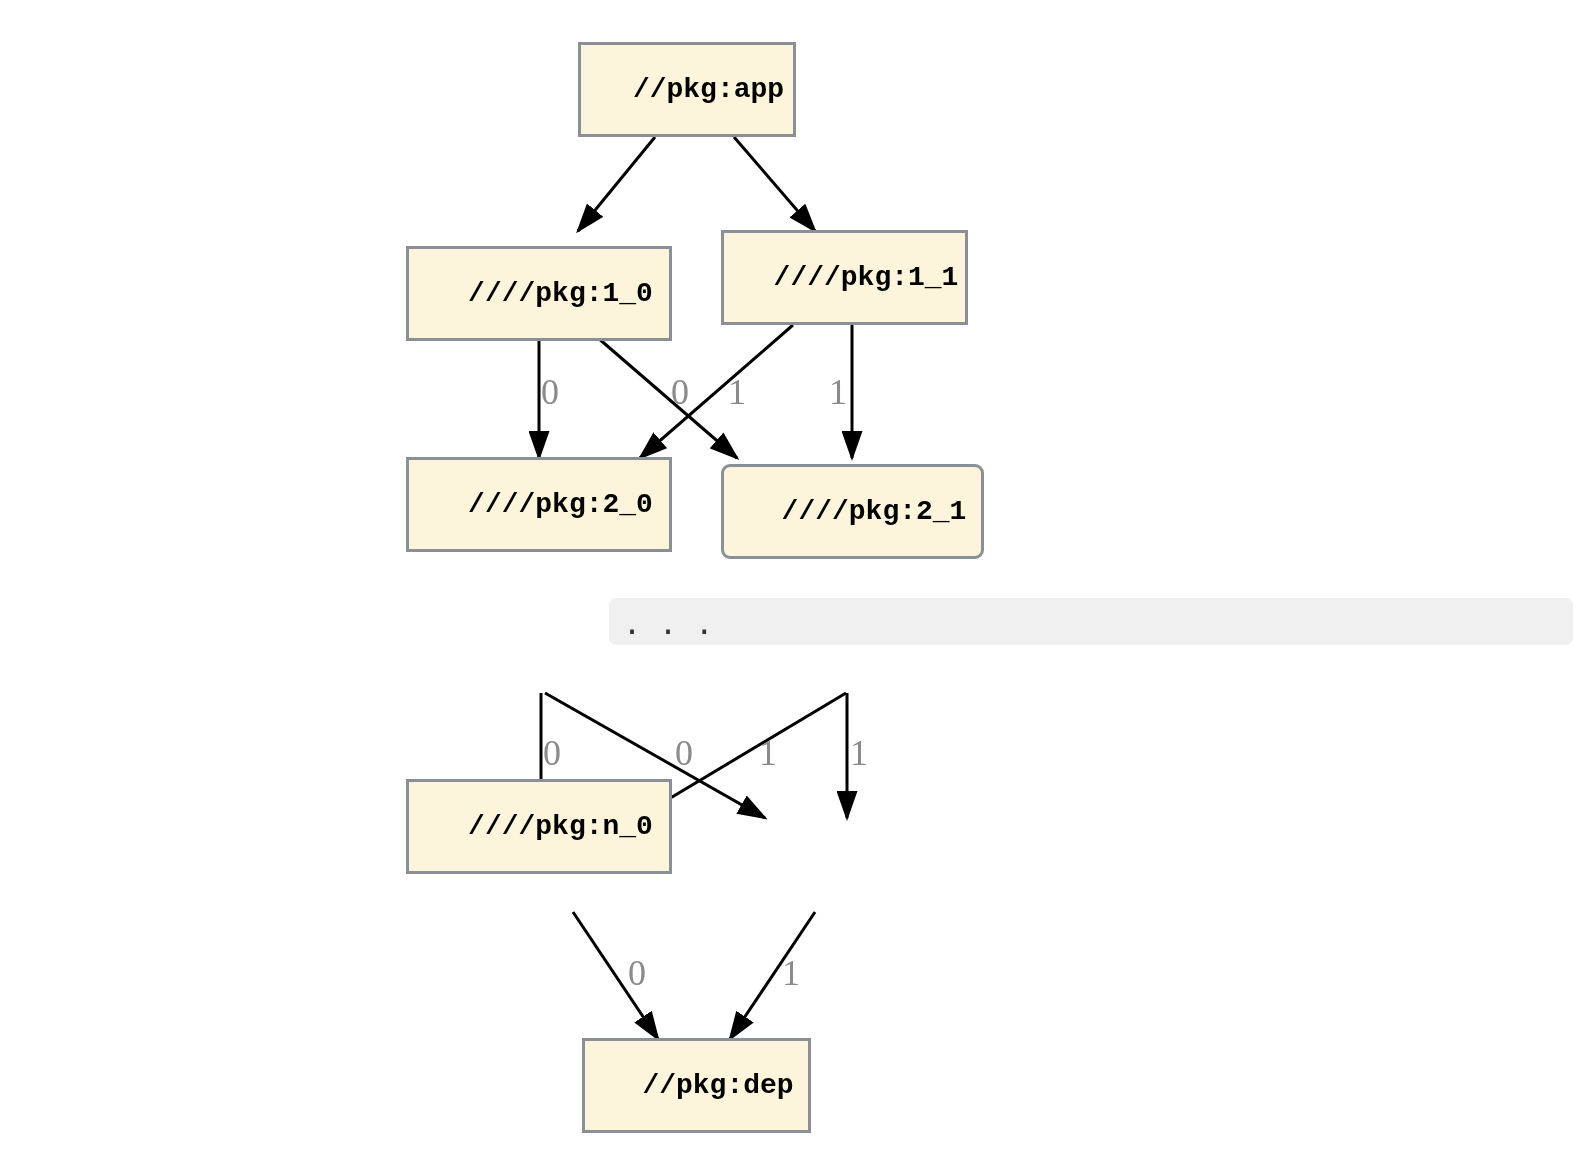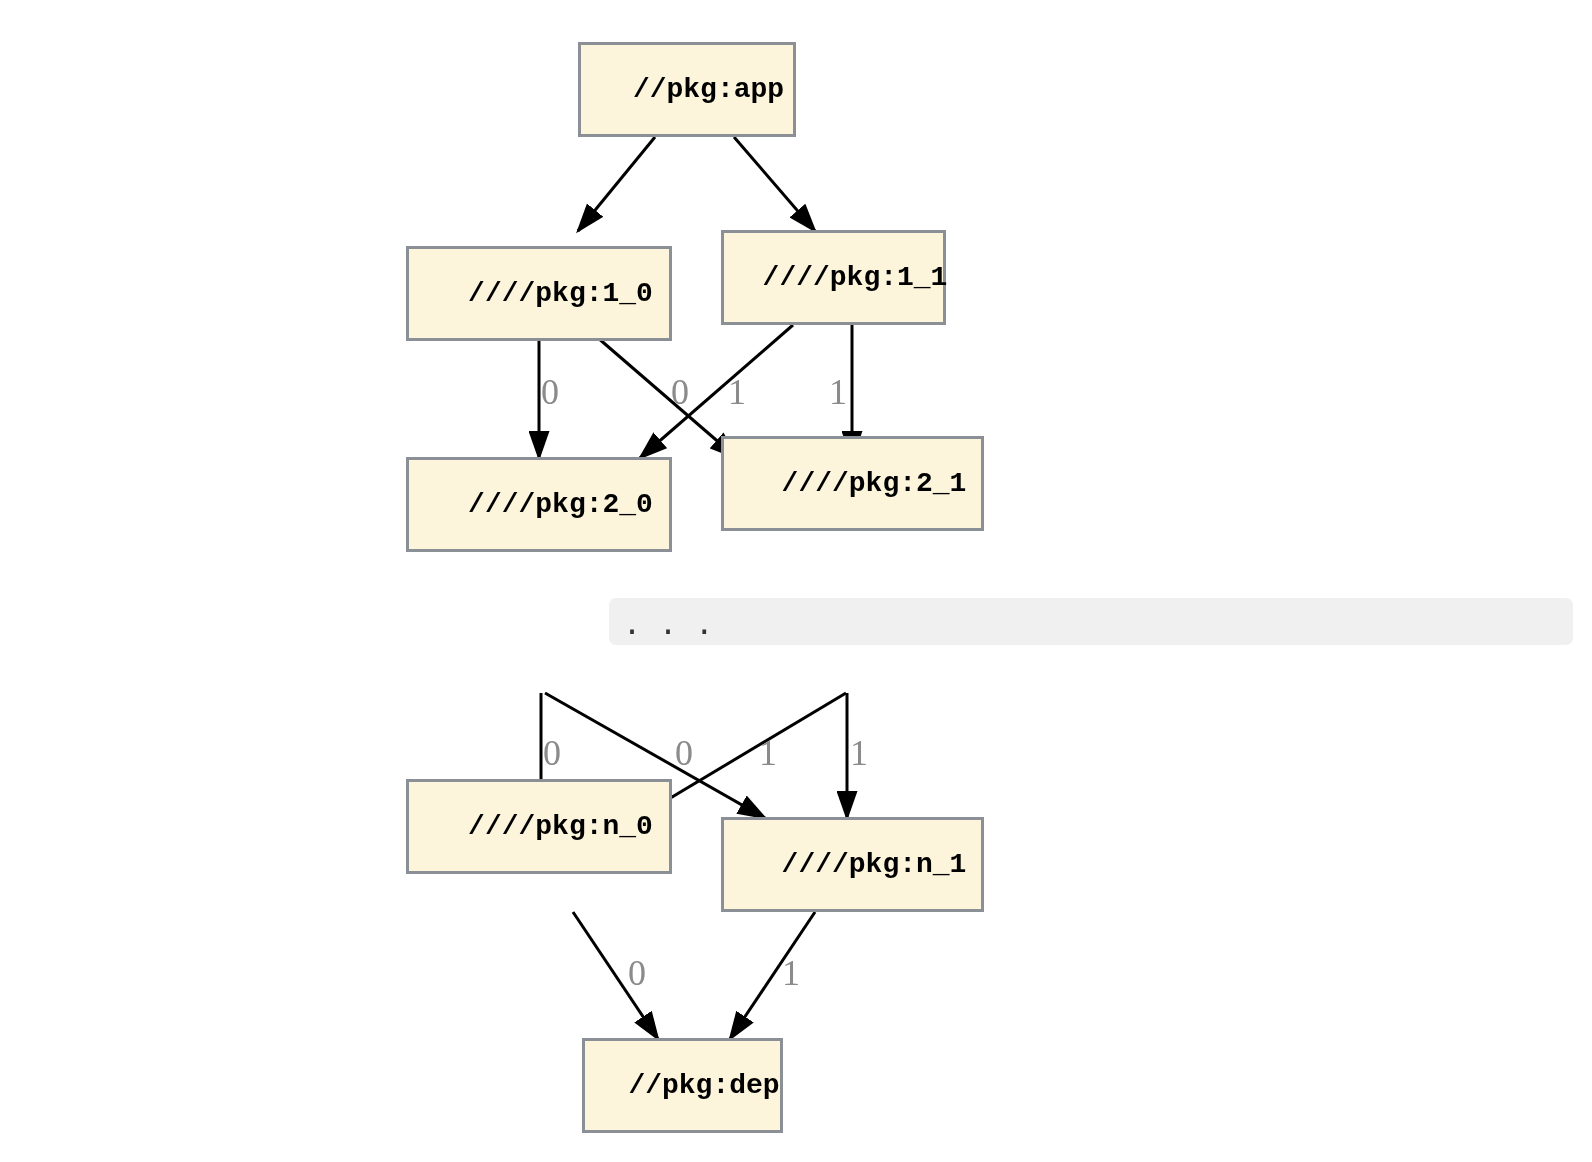--- a/index.html
+++ b/index.html
@@ -107,41 +107,38 @@
   </svg>
 
   <div class="node" style="left:578px; top:42px;  width:218px;">
     <span>//pkg:app</span>
   </div>
 
   <div class="node" style="left:406px; top:246px; width:266px;">
     <span>////pkg:1_0</span>
   </div>
 
-  <div class="node" style="left:721px; top:230px; width:225px;">
+  <div class="node" style="left:721px; top:230px; width:247px;">
     <span>////pkg:1_1</span>
   </div>
 
   <div class="node" style="left:406px; top:457px; width:266px;">
     <span>////pkg:2_0</span>
   </div>
 
-  <div class="node" style="left:721px; top:436px; width:263px;">
+  <div class="node" style="left:721px; top:464px; width:263px;border-radius:9px;">
     <span>////pkg:2_1</span>
   </div>
 
   <div class="ellipsis-band">
     <span>. . .</span>
   </div>
 
   <div class="node" style="left:406px; top:779px; width:266px;">
     <span>////pkg:n_0</span>
   </div>
 
-  <div class="node" style="left:721px; top:817px; width:263px;">
-    <span>////pkg:n_1</span>
-  </div>
 
-  <div class="node" style="left:582px; top:1038px; width:201px;">
+  <div class="node" style="left:582px; top:1038px; width:229px;">
     <span>//pkg:dep</span>
   </div>
 
 </div>
 
 </body></html>

